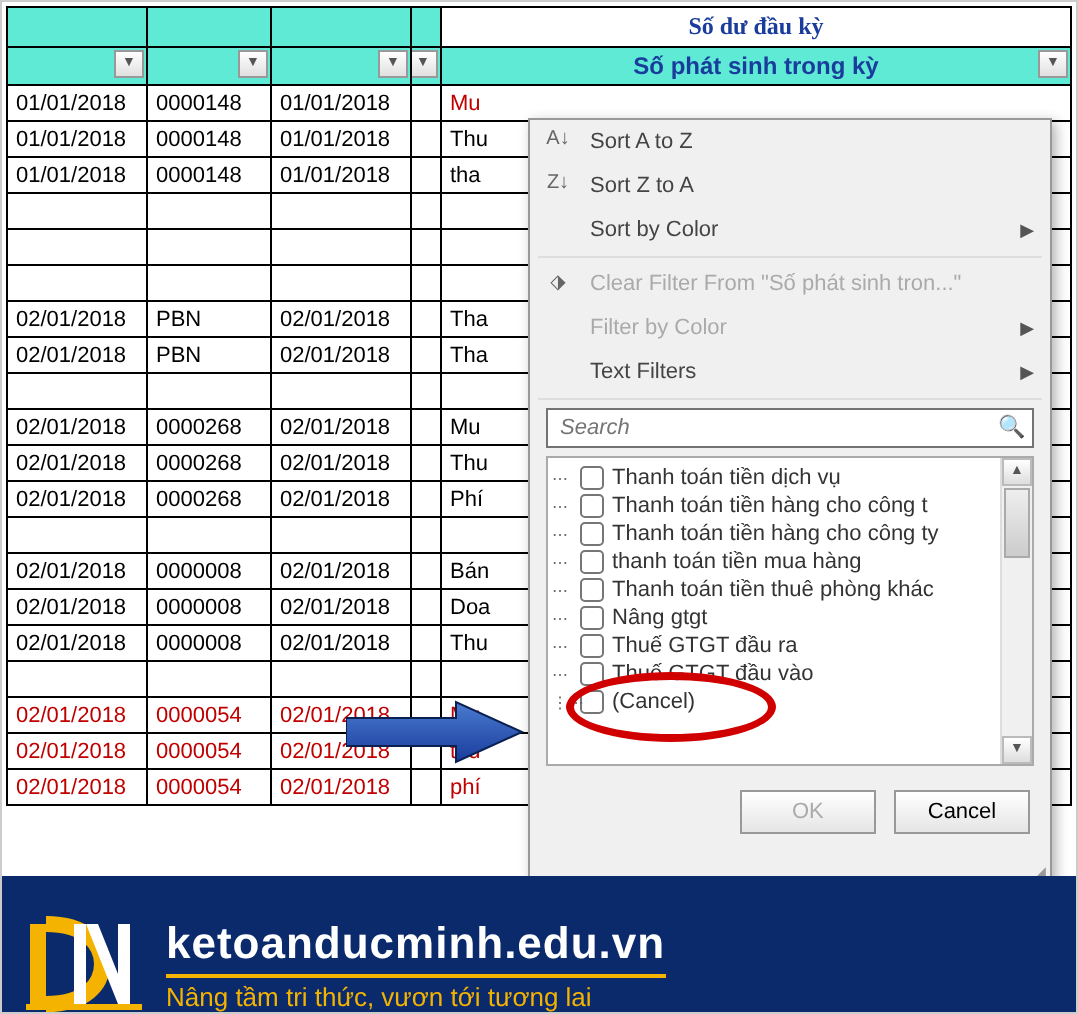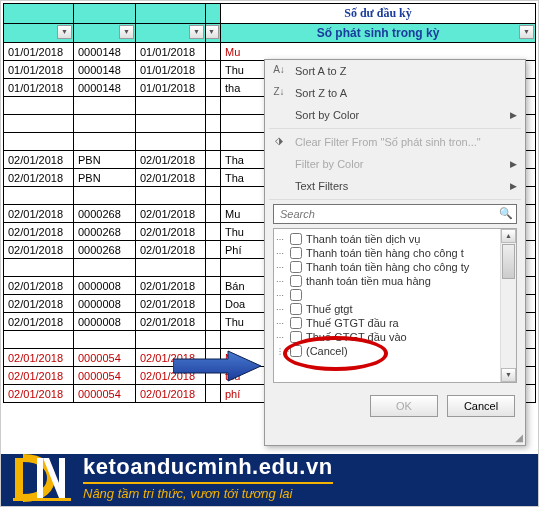--- a/index.html
+++ b/index.html
@@ -30,25 +30,25 @@
 .scrollb{position:absolute;right:0;top:0;bottom:0;width:16px;background:#f0f0f0;border-left:1px solid #ddd}
 .scrollb .ar{height:14px;background:linear-gradient(#fff,#ddd);border:1px solid #bbb;font-size:7px;text-align:center;line-height:12px;color:#555}
 .scrollb .thumb{position:absolute;top:15px;left:1px;right:1px;height:35px;background:linear-gradient(#eee,#ccc);border:1px solid #aaa}
 .scrollb .arb{position:absolute;bottom:0;left:0;right:0}
 .btns{text-align:right;padding:6px 10px 28px}
 .btns button{width:68px;height:22px;margin-left:6px;font-size:11px;background:linear-gradient(#fff,#e5e5e5);border:1px solid #999;cursor:pointer}
 .btns button:disabled{color:#aaa}
 .resize{position:absolute;right:2px;bottom:2px;font-size:10px;color:#999}
 .circle{position:absolute;left:282px;top:335px;width:105px;height:35px;border:4px solid #d00000;border-radius:50%;pointer-events:none;z-index:5}
 .bigarrow{position:absolute;left:172px;top:348px;z-index:4}
-.footer{position:absolute;left:0;right:0;bottom:0;height:52px;background:#0a2a6b;display:flex;align-items:flex-start;padding:0 12px}
+.footer{position:absolute;left:0;right:0;bottom:0;height:68px;background:#0a2a6b;display:flex;align-items:flex-end;padding:0 12px}
 .logo{width:58px;height:48px;margin-right:12px;position:relative}
 .ftxt{color:#fff;font-family:'Times New Roman',serif}
 .furl{font-size:22px;font-weight:bold;letter-spacing:.5px}
-.ftag{font-size:13px;color:#f5b301;font-style:italic;border-top:2px solid #f5b301;padding-top:2px;margin-top:2px}
+.ftag{font-size:13px;color:#f5b301;border-top:2px solid #f5b301;padding-top:2px;margin-top:2px}
 </style>
 </head>
 <body>
 
 <div class="sheet">
 <table>
 <tbody>
         <tr>
   <td class="filt c1"></td>
   <td class="filt c2"></td>
@@ -248,25 +248,26 @@
           <span>Thanh toán tiền hàng cho công ty</span>
         </div>
         <div class="chk">
           <span class="tree-ic">⋯</span>
           <input type="checkbox" style="">
           <span>thanh toán tiền mua hàng</span>
         </div>
         <div class="chk">
           <span class="tree-ic">⋯</span>
           <input type="checkbox" style="">
-        </div>
-        <div class="chk">
-          <span class="tree-ic">⋯</span>
-          <input type="checkbox" style="">
-          <span>Thuế gtgt</span>
+          <span>Thanh toán tiền thuê phòng khác</span>
+        </div>
+        <div class="chk">
+          <span class="tree-ic">⋯</span>
+          <input type="checkbox" style="">
+          <span>Nâng gtgt</span>
         </div>
         <div class="chk">
           <span class="tree-ic">⋯</span>
           <input type="checkbox" style="">
           <span>Thuế GTGT đầu ra</span>
         </div>
         <div class="chk">
           <span class="tree-ic">⋯</span>
           <input type="checkbox" style="">
           <span>Thuế GTGT đầu vào</span>

